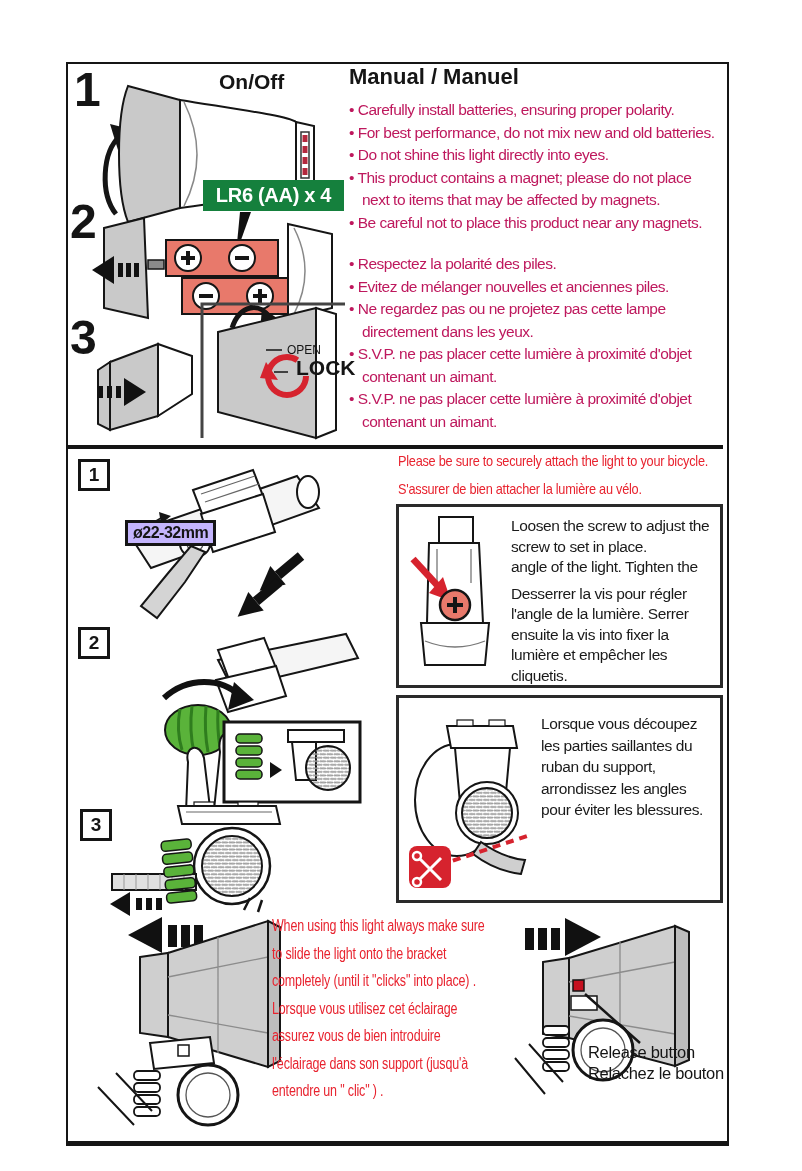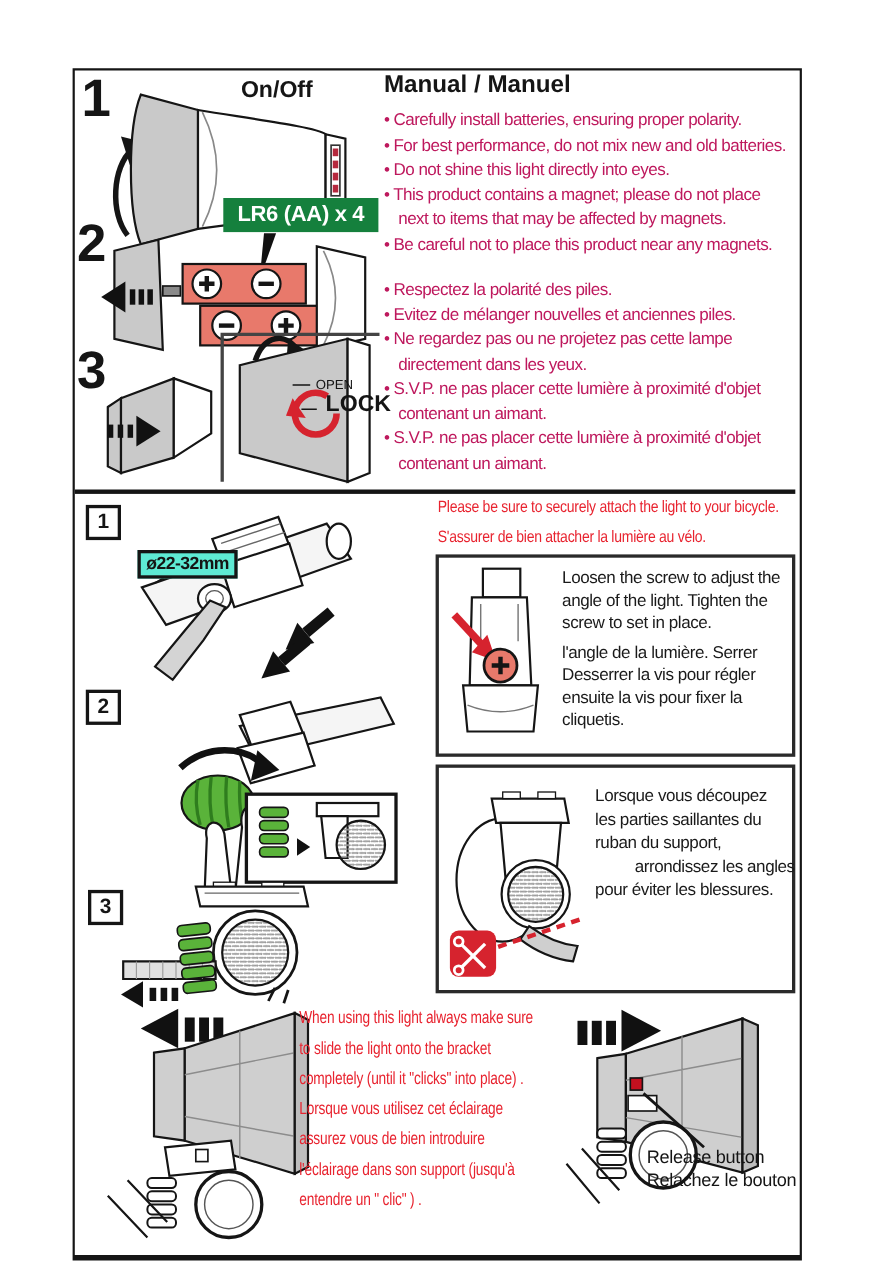--- a/index.html
+++ b/index.html
@@ -28,21 +28,21 @@
   .manual .mtitle{font-size:22px;font-weight:bold;margin:0 0 9px 0;color:#151515;}
   .blist{list-style:none;margin:0;padding:0;color:#be185d;font-size:15.5px;line-height:22.5px;letter-spacing:-0.5px;}
   .blist li{padding-left:13px;text-indent:-13px;}
   .blist li::before{content:"• ";}
   .blist.fr{margin-top:19px;}
   .rednote{
     position:absolute;color:#e8232f;font-size:15px;letter-spacing:-0.3px;white-space:nowrap;
     transform:scaleX(0.85);transform-origin:0 0;
   }
   .dia{
-    position:absolute;left:125px;top:500px;border:3px solid #151515;background:#5eead4;
+    position:absolute;left:125px;top:520px;border:3px solid #151515;background:#c4b5fd;
     font-size:16px;font-weight:bold;padding:1px 5px;letter-spacing:-0.5px;z-index:3;white-space:nowrap;
   }
   .infobox{position:absolute;border:3px solid #2a2a2a;background:#fff;}
   .boxtext{position:absolute;font-size:15.5px;letter-spacing:-0.4px;color:#1a1a1a;}
   .boxtext .line{white-space:nowrap;line-height:20.5px;}
   .boxtext .fr{margin-top:6px;}
   .slide{
     position:absolute;left:272px;top:912px;color:#e8232f;font-size:16px;letter-spacing:-0.2px;
     transform:scaleX(0.78);transform-origin:0 0;z-index:2;
   }
@@ -260,27 +260,28 @@
       <polygon points="44,88 22,80 36,64" fill="#d6232e"></polygon>
     </g>
     <g>
       <circle cx="48" cy="92" r="15" fill="#e8796b" stroke="#151515" stroke-width="2.5"></circle>
       <path d="M40,92 H56 M48,84 V100" stroke="#151515" stroke-width="4"></path>
     </g>
   </svg>
   <div class="boxtext" style="left:112px;top:9px;">
     <div class="en">
       <div class="line">Loosen the screw to adjust the</div>
+      <div class="line">screw to set in place.</div>
       <div class="line">angle of the light. Tighten the</div>
-      <div class="line">screw to set in place.</div>
     </div>
     <div class="fr">
+      <div class="line">Desserrer la vis pour régler</div>
       <div class="line">l'angle de la lumière. Serrer</div>
-      <div class="line">Desserrer la vis pour régler</div>
-      <div class="line">ensuite la vis pour fixer la</div>
+      <div class="line">ensuite la vis into fixer la</div>
+      <div class="line">lumière et empêcher les</div>
       <div class="line">cliquetis.</div>
     </div>
   </div>
 </div>
 
 <div class="infobox" style="left:396px;top:695px;width:321px;height:202px;">
   <svg style="left:6px;top:10px;" width="128" height="185" viewBox="0 0 128 185">
     <defs>
       <pattern id="hbB" width="5" height="5" patternUnits="userSpaceOnUse" patternTransform="rotate(45)">
         <path d="M0,5 L5,0" stroke="#999" stroke-width="1.6"></path>
@@ -301,21 +302,21 @@
       <line x1="14" y1="150" x2="36" y2="172" stroke="#fff" stroke-width="3"></line>
       <circle cx="12" cy="174" r="4" fill="none" stroke="#fff" stroke-width="2.5"></circle>
       <circle cx="12" cy="148" r="4" fill="none" stroke="#fff" stroke-width="2.5"></circle>
     </g>
   </svg>
   <div class="boxtext" style="left:142px;top:9px;">
     <div class="fr">
       <div class="line" style="line-height:21.5px;">Lorsque vous découpez</div>
       <div class="line" style="line-height:21.5px;">les parties saillantes du</div>
       <div class="line" style="line-height:21.5px;">ruban du support,</div>
-      <div class="line" style="line-height:21.5px;margin-left:36px;">arrondissez les angles</div>
+      <div class="line" style="line-height:21.5px;">arrondissez les angles</div>
       <div class="line" style="line-height:21.5px;">pour éviter les blessures.</div>
     </div>
   </div>
 </div>
 
 <svg style="left:90px;top:895px;" width="195" height="240" viewBox="0 0 195 240">
   <g>
     <polygon points="38,40 72,22 72,58" fill="#111"></polygon>
     <rect x="78" y="30" width="9" height="22" fill="#111"></rect>
     <rect x="91" y="30" width="9" height="22" fill="#111"></rect>

